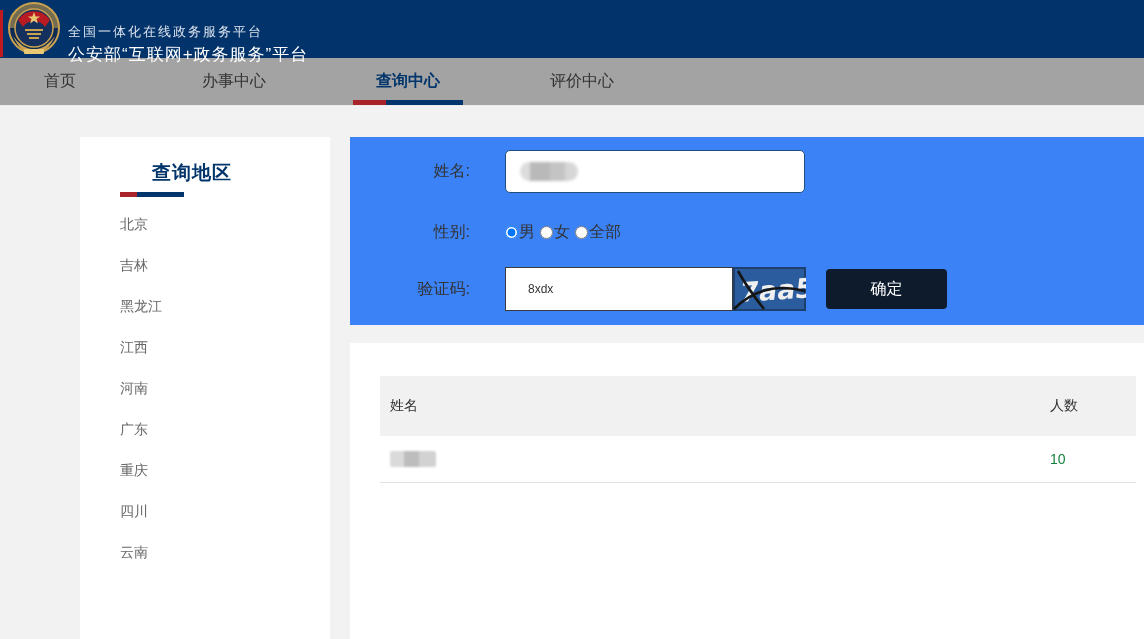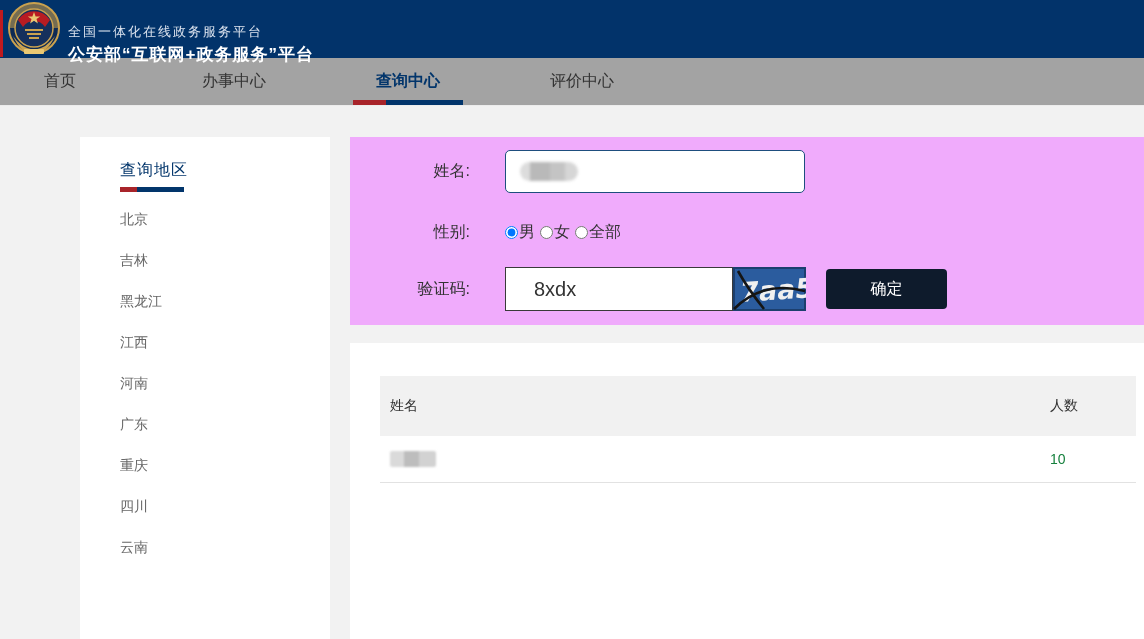--- a/index.html
+++ b/index.html
@@ -5,66 +5,66 @@
   * { margin:0; padding:0; box-sizing:border-box; }
   html,body { width:1144px; height:639px; overflow:hidden; background:#f2f2f2;
     font-family:"Liberation Sans","DejaVu Sans",sans-serif; }
 
   
   .header { position:relative; height:58px; background:#02336a; }
   .header .red-edge { position:absolute; left:0; top:10px; width:3px; height:47px; background:#bf1a1f; }
   .badge { position:absolute; left:7px; top:2px; width:54px; height:54px; }
   .header-text { position:absolute; left:68px; top:8px;margin-top:15px; }
   .header-sub { font-size:13px; color:#dde4ef; letter-spacing:2px; line-height:18px; }
-  .header-title { font-size:17px; font-weight:bold; color:#ffffff; letter-spacing:1px; line-height:24px; margin-top:2px; }
+  .header-title { font-size:17px; font-weight:normal; color:#ffffff; letter-spacing:1px; line-height:24px; margin-top:2px; }
 
   
   .nav { height:48px; background:#a3a3a3; border-bottom:1px solid #ececec; }
   .nav ul { list-style:none; display:flex; padding-left:44px; height:100%; }
   .nav li { position:relative; display:flex; align-items:center; height:100%;
             font-size:16px; color:#333; cursor:pointer; margin-right:110px; white-space:nowrap; }
   .nav li:first-child { margin-right:126px; }
   .nav li.active { color:#02356b; font-weight:bold; }
   .tab-underline { position:absolute; bottom:0; left:50%; transform:translateX(-50%);
      width:110px; height:5px;
      background:linear-gradient(90deg,#a8242a 0 30%, #02356b 30% 100%); }
 
   
   .content { display:flex; padding:31px 0 0 80px; height:533px; }
 
   
   .sidebar { width:250px; background:#fff; padding:23px 0 0 40px; flex-shrink:0; }
-  .sidebar-title { font-size:16px; font-weight:normal; color:#02356b; letter-spacing:1px; }
+  .sidebar-title { font-size:19px; font-weight:bold; color:#02356b; letter-spacing:1px;margin-left:32px; }
   .sidebar-underline { width:64px; height:5px; margin-top:6px;
      background:linear-gradient(90deg,#a8242a 0 27%, #02356b 27% 100%); }
   .region-list { list-style:none; margin-top:20px; }
   .region-list li { font-size:14px; color:#666; margin-bottom:26px; cursor:pointer; line-height:15px; }
   .region-list li.active { color:#333; text-decoration:underline; text-underline-offset:4px; }
 
   
   .main { flex:1; min-width:0; margin-left:20px; display:flex; flex-direction:column; }
 
   
-  .form-panel { background:#f0abfc; height:188px; padding-top:13px; }
+  .form-panel { background:#3b82f6; height:188px; padding-top:13px; }
   .form-row { display:flex; align-items:center; }
   .form-label { width:120px; text-align:right; font-size:16px; color:#333; flex-shrink:0; }
   .row-name { height:43px; }
   .name-input-wrap { position:relative; margin-left:35px; }
   .name-input { width:300px; height:43px; border:1px solid #1e4e7e; border-radius:5px;
      background:#fff; font-size:16px; padding-left:14px; color:#333; outline:none; }
   .blur-pill { position:absolute; left:15px; top:12px; width:58px; height:19px; border-radius:10px;
      background:linear-gradient(90deg,#dcdcdc 0 18%, #b9b9b9 18% 52%, #c4c4c4 52% 78%, #d6d6d6 78%);
      filter:blur(1.6px); pointer-events:none; }
   .row-gender { margin-top:29px; height:20px; }
   .gender-options { margin-left:35px; display:flex; align-items:center; font-size:16px; color:#333; }
   .gender-options label { display:flex; align-items:center; margin-right:5px; cursor:pointer; }
   .gender-options input { width:13px; height:13px; margin-right:1px; }
   .row-captcha { margin-top:25px; height:44px; }
   .captcha-input { margin-left:35px; width:228px; height:44px; border:1px solid #3a3a3a;
-     font-size:20px; padding-left:28px; color:#333; outline:none; border-radius:0; }
+     font-size:12px; padding-left:22px; color:#333; outline:none; border-radius:0; }
   .captcha-img { width:73px; height:44px; display:block; cursor:pointer; flex-shrink:0; }
   .submit-btn { margin-left:20px; width:121px; height:40px; background:#0e1b2c; color:#fff;
      font-size:16px; border:none; border-radius:4px; cursor:pointer;
      font-family:Liberation Mono, monospace; }
 
   
   .table-panel { background:#fff; margin-top:18px; flex:1; padding:33px 0 0 30px; }
   .result-table { width:756px; border-collapse:collapse; table-layout:fixed; }
   .result-table th { background:#f1f1f1; height:60px; font-size:14px; color:#333;
      font-weight:normal; text-align:left; padding-left:10px; }

